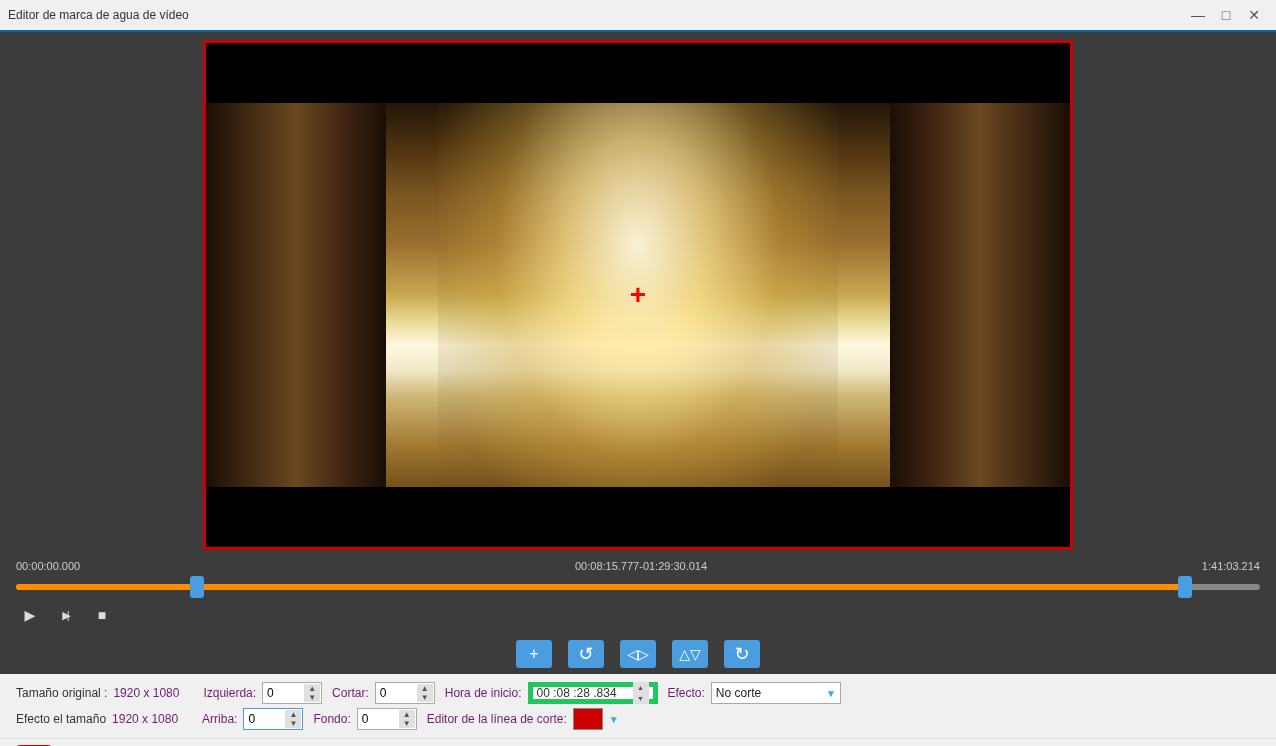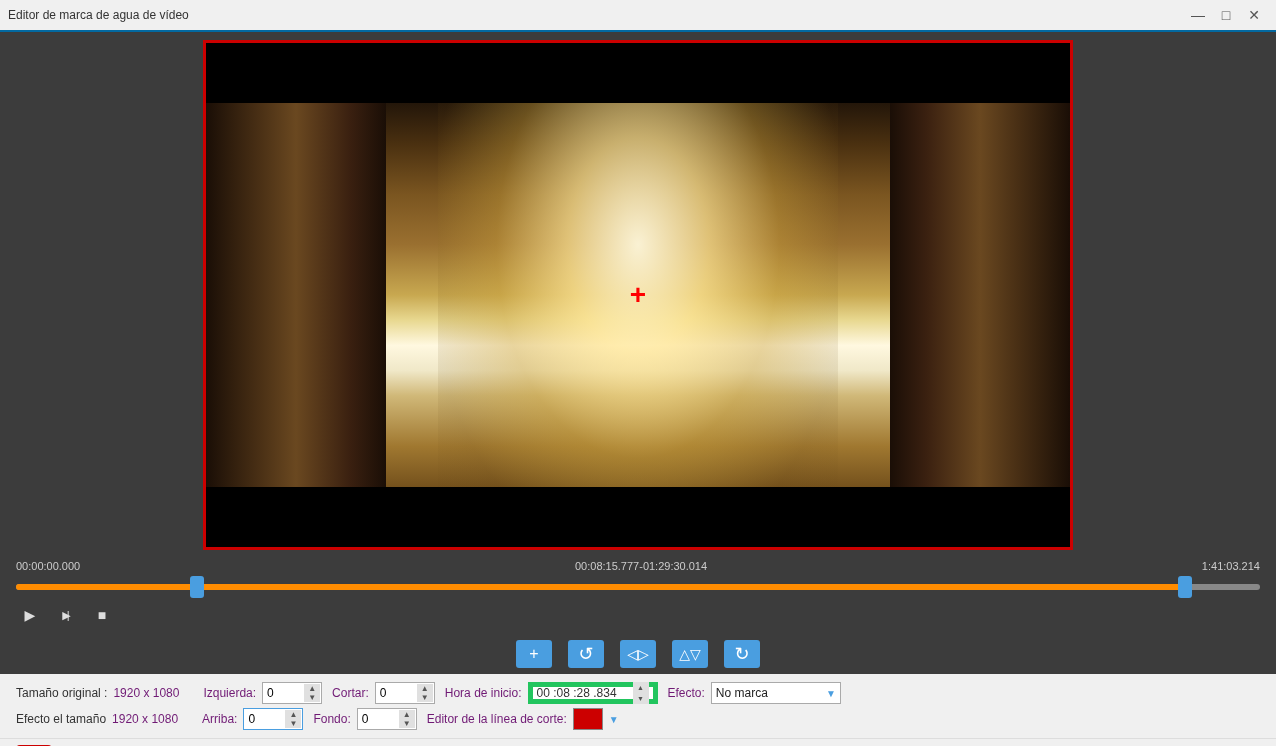--- a/index.html
+++ b/index.html
@@ -523,21 +523,21 @@
           <div class="time-spin-arrows">
             <button class="time-spin-up">▲</button>
             <button class="time-spin-down">▼</button>
           </div>
         </div>
       </div>
 
       <div class="field-group">
         <span class="field-label">Efecto:</span>
         <div class="effect-select">
-          <span>No marca</span>
+          <span>No corte</span>
           <span class="effect-select-arrow">▼</span>
         </div>
       </div>
     </div>
 
     <div id="form-row2">
 
       <div class="field-group">
         <span class="form-label">Efecto el tamaño</span>
         <span class="form-value">1920 x 1080</span>

